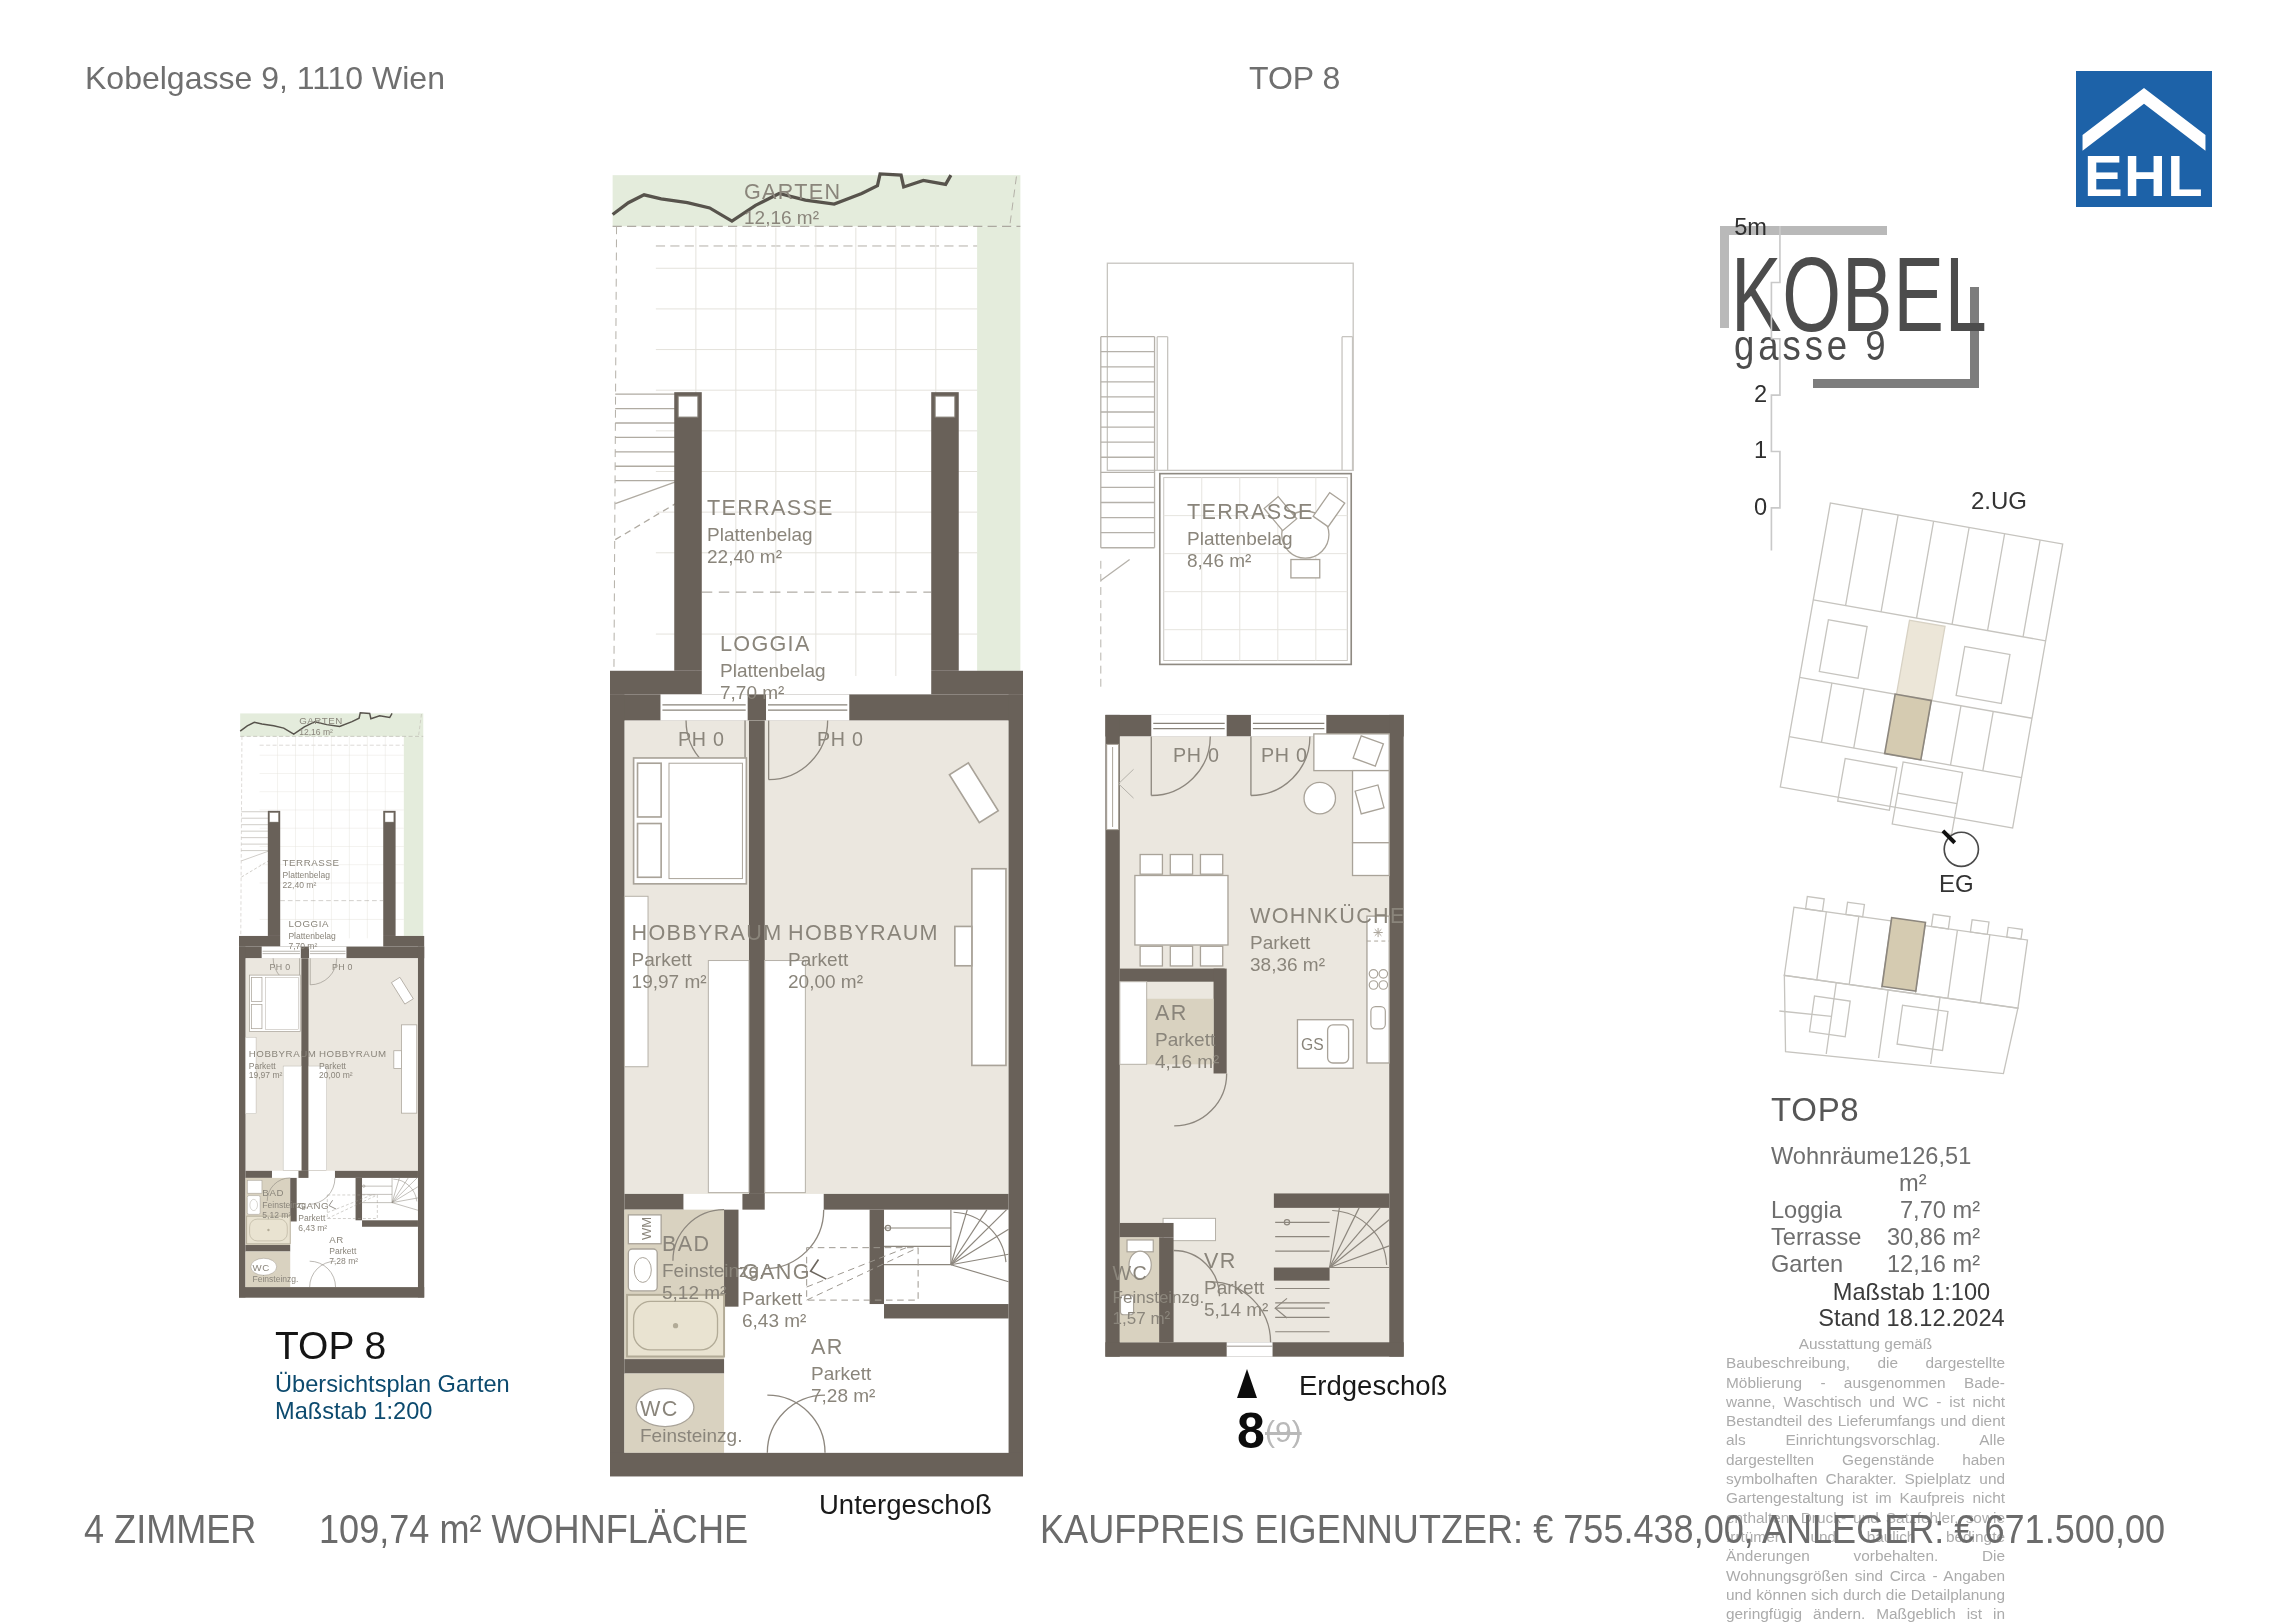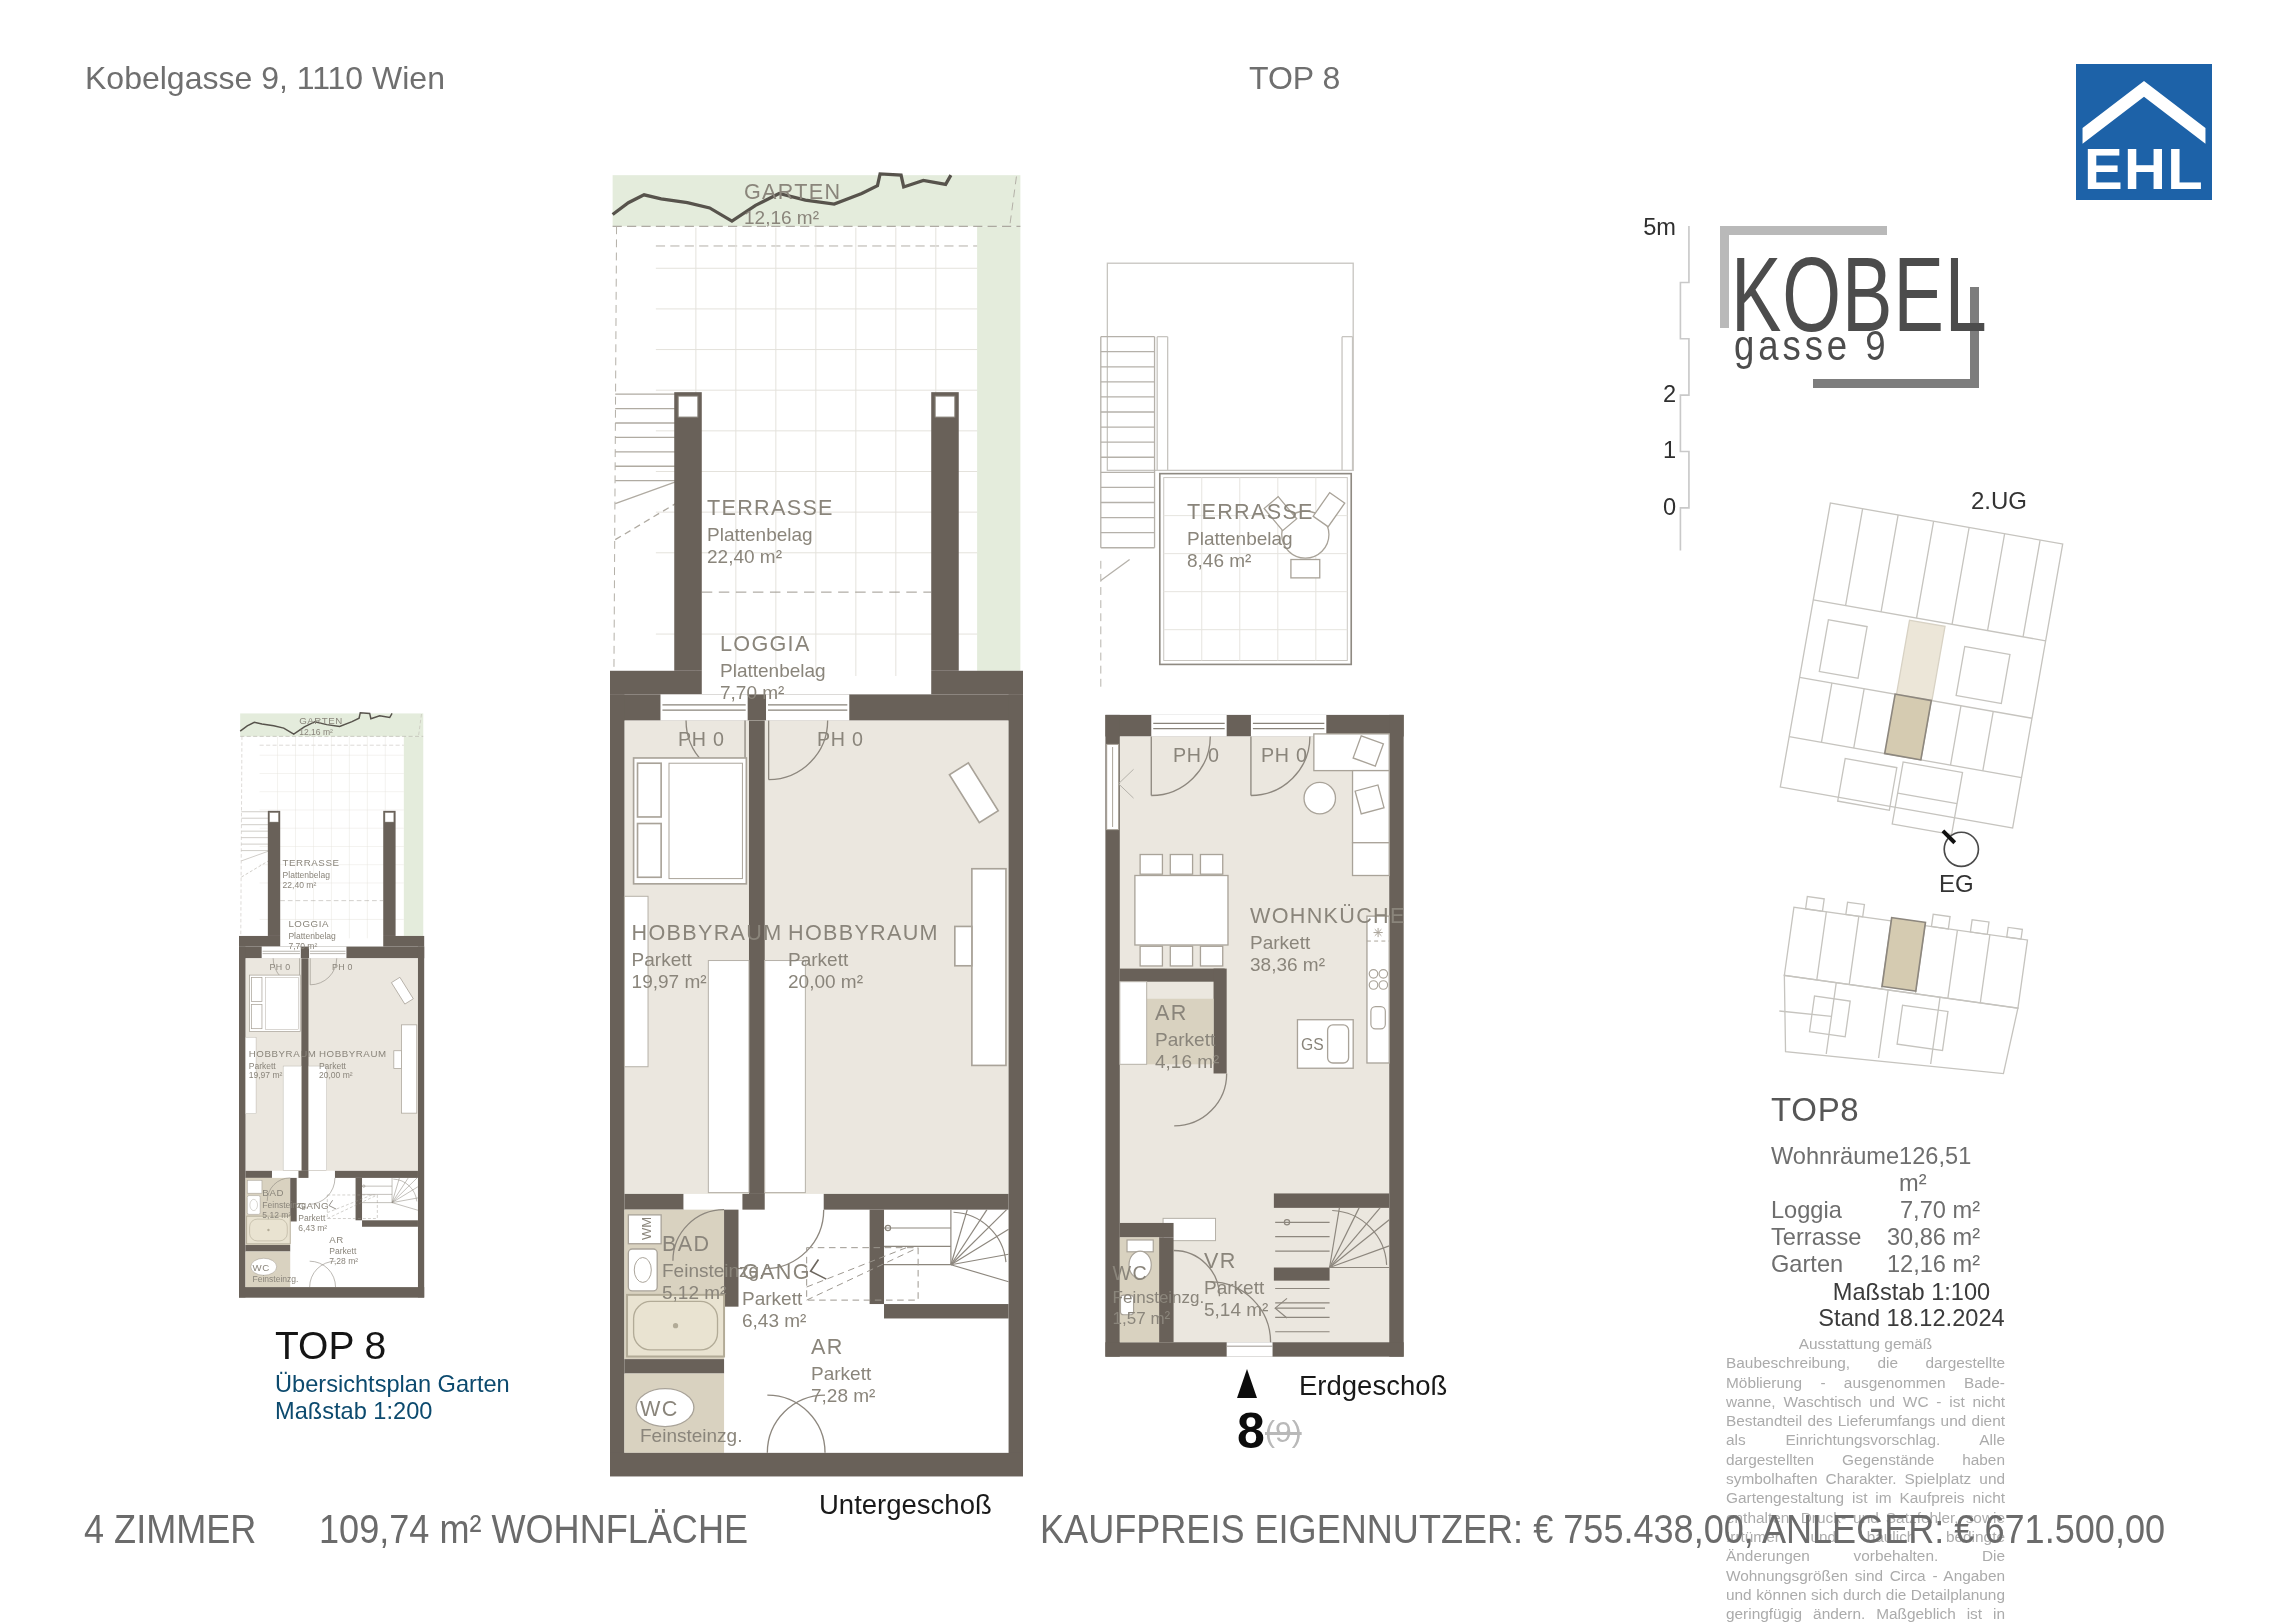--- a/index.html
+++ b/index.html
@@ -42,38 +42,38 @@
                transform:scaleX(0.88);transform-origin:0 50%;}
 </style>
 </head>
 <body>
 
 <div class="page">
 
   <div class="hdr" style="left:85px;top:60px;">Kobelgasse 9, 1110 Wien</div>
   <div class="hdr" style="left:1249px;top:60px;">TOP 8</div>
 
-  <div class="abs" style="left:2076px;top:64px;width:136px;height:136px;">
+  <div class="abs" style="left:2076px;top:71px;width:136px;height:136px;">
     <svg width="136" height="136" viewBox="0 0 208 208">
       <rect x="0" y="0" width="208" height="208" fill="#1d62a8"></rect>
       <polygon points="10,98 104,26 198,98 198,122 104,50 10,122" fill="#ffffff"></polygon>
     </svg>
     <div style="position:absolute;left:0;top:71px;width:136px;text-align:center;font-size:58px;font-weight:bold;color:#ffffff;letter-spacing:1.3px;">EHL</div>
   </div>
 
   <div class="abs" style="left:1718px;top:223px;width:269px;height:177px;">
     <div class="kbar" style="left:2px;top:3.3px;width:167px;height:9.2px;background:#b9b9b9;"></div>
     <div class="kbar" style="left:2px;top:3.3px;width:9.2px;height:102px;background:#b9b9b9;"></div>
     <div class="kbar" style="left:95px;top:156px;width:165px;height:8.5px;background:#7d7d7d;"></div>
     <div class="kbar" style="left:252px;top:64px;width:8.5px;height:101px;background:#7d7d7d;"></div>
     <div class="kobel-line1">KOBEL</div>
     <div class="kobel-line2">gasse 9</div>
   </div>
 
-  <div class="abs" style="left:1607px;top:213px;width:118px;height:380px;">
+  <div class="abs" style="left:1698px;top:213px;width:118px;height:380px;">
     <svg width="118" height="380" viewBox="0 0 180 580">
       <path d="M125 20 V106 H112 V192 H125 V278 H112 V364 H125 V450 H112 V515" fill="none" stroke="#c9c9c9" stroke-width="2.5"></path>
     </svg>
     <div class="ruler-label" style="left:23px;top:1.3px;">5m</div>
     <div class="ruler-label" style="left:23px;top:168px;">2</div>
     <div class="ruler-label" style="left:23px;top:224px;">1</div>
     <div class="ruler-label" style="left:23px;top:281px;">0</div>
   </div>
 
   <div class="plan" style="left:610px;top:172px;width:413px;height:1345px;">

